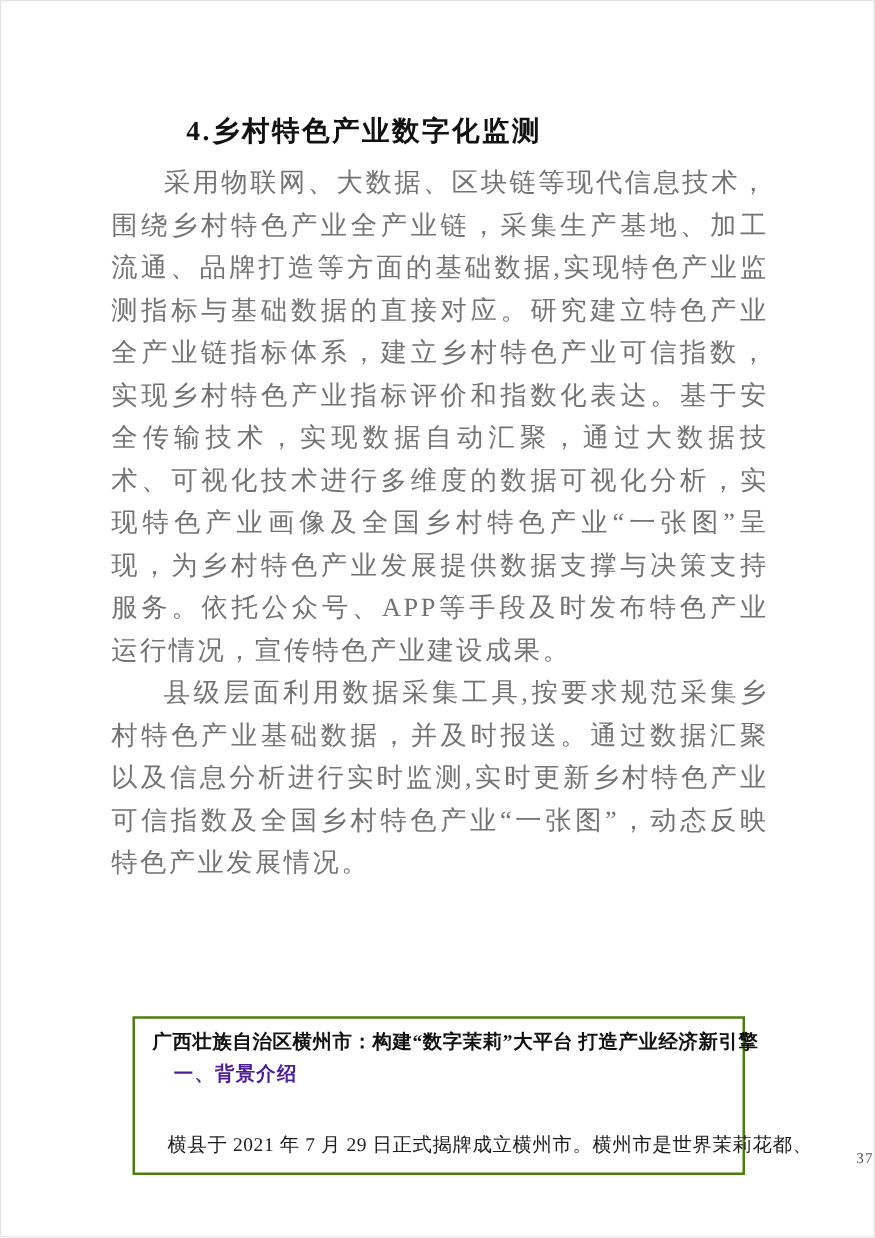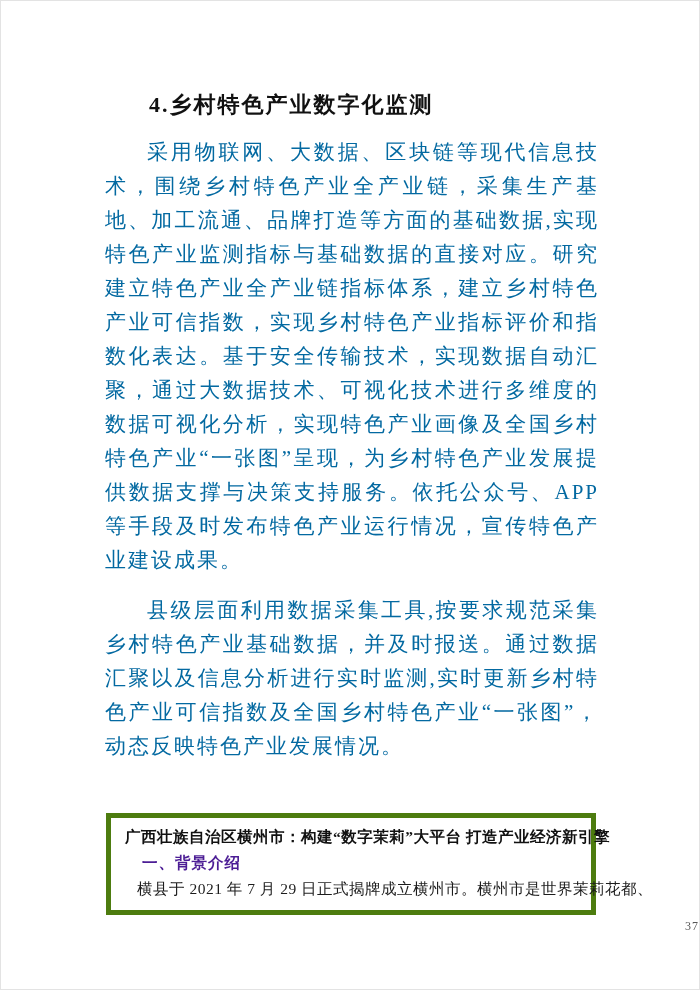--- a/index.html
+++ b/index.html
@@ -34,30 +34,30 @@
     margin: 0 0 10px 0;
     color: #111111;
   }
   .para {
     font-size: 21px;
     line-height: 34px;
     letter-spacing: 2px;
     text-align: justify;
     text-justify: inter-character;
     text-indent: 2em;
-    margin: 16px;
-    color: #0369a1;
+    margin: 0;
+    color: #737373;
   }
   .case-box {
     position: absolute;
     left: 105px;
     top: 812px;
     width: 490px;
     box-sizing: border-box;
-    border: 5px solid #4d7c0f;
+    border: 2px solid #4d7c0f;
     background: #ffffff;
     padding: 6px 14px 8px 14px;
   }
   .case-box-title {
     font-size: 15.5px;
     font-weight: bold;
     line-height: 26px;
     letter-spacing: 0.5px;
     color: #111111;
     white-space: nowrap;
@@ -70,20 +70,21 @@
     text-indent: 17px;
     color: #4c1d95;
   }
   .case-box-body {
     font-size: 15.5px;
     line-height: 26px;
     letter-spacing: 0.5px;
     text-indent: 12px;
     color: #1c1c1c;
     white-space: nowrap;
+    margin-top: 31px;
   }
   .page-number {
     position: absolute;
     left: 0;
     right: 0;
     top: 918px;
     text-align: right;
     font-size: 12px;
     letter-spacing: 1px;
     color: #575757;

